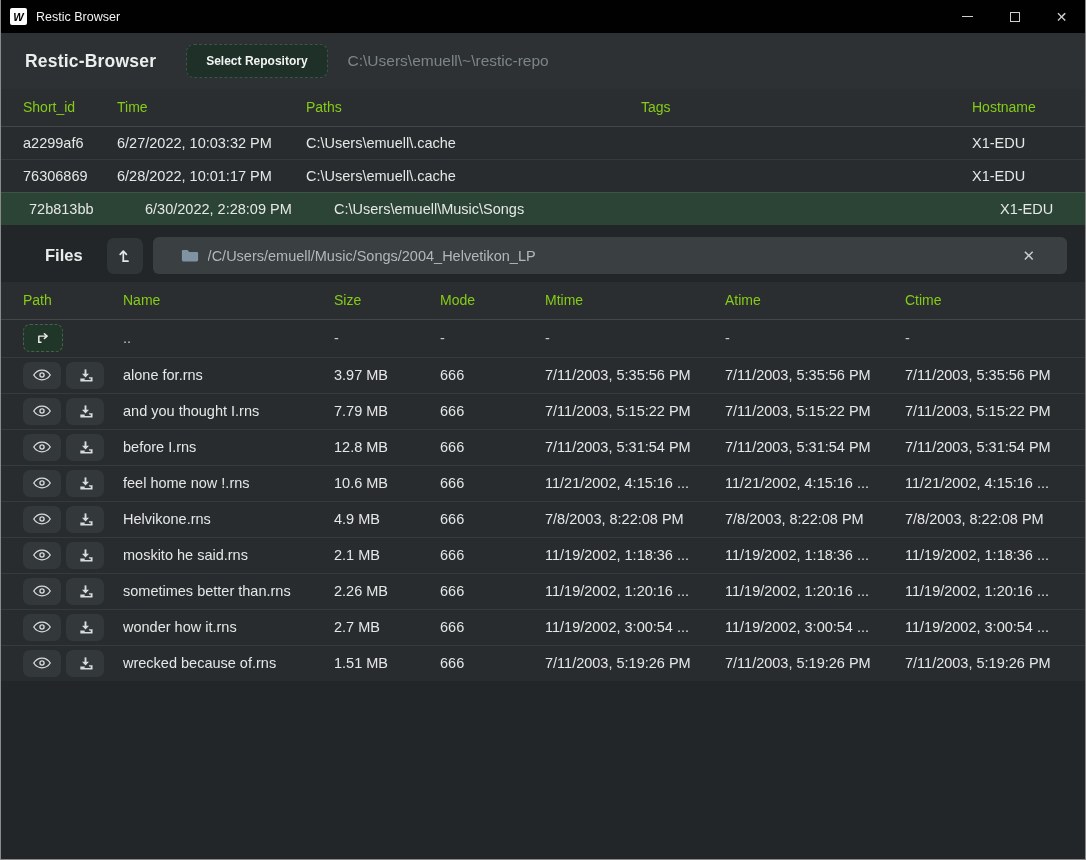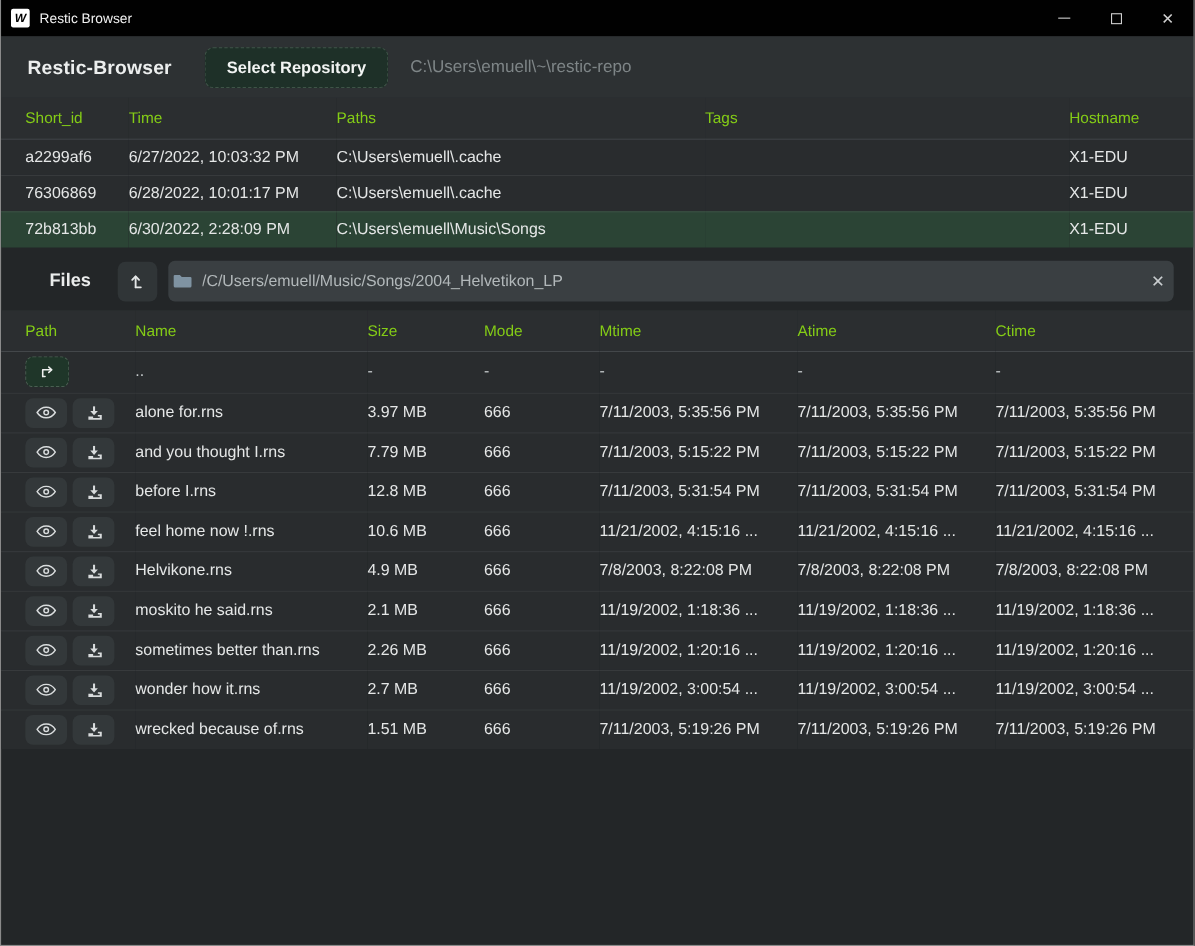--- a/index.html
+++ b/index.html
@@ -18,44 +18,44 @@
   .title-text{ color:#f2f2f2; font-size:12.5px; margin-left:9px; }
   .win-controls{ margin-left:auto; display:flex; height:100%; }
   .win-btn{ width:47px; height:100%; display:flex; align-items:center; justify-content:center;
     color:#cfcfcf; font-size:14px; cursor:default; }
   .min-glyph{ display:block; width:11px; height:0; border-top:1.6px solid #cfcfcf; }
   .max-glyph{ display:block; width:10px; height:10px; border:1.4px solid #cfcfcf; }
   
   .header{ height:56px; background:#2d3133; display:flex; align-items:center; padding:0 24px; }
   .app-name{ color:#eceeee; font-size:17.5px; font-weight:700; letter-spacing:.2px; }
   .repo-btn{ margin-left:30px; background:#1e3028; border:1px dashed #3e5447; border-radius:8px;
-    color:#f2f4f3; font-weight:700; font-size:15px; padding:10px 19px; line-height:1; cursor:pointer;
+    color:#f2f4f3; font-weight:700; font-size:12px; padding:10px 19px; line-height:1; cursor:pointer;
     font-family:inherit; }
   .repo-path{ margin-left:20px; color:#7e8587; font-size:15.5px; }
   
   .section-title{ color:#eaecec; font-size:16.5px; font-weight:700; padding:25px 24px 17px 24px; }
   
   table{ width:100%; border-collapse:collapse; table-layout:fixed; }
   th{ background:#2b2e30; color:#84cc16; font-weight:400; font-size:14px; text-align:left;
       height:37px; padding:0 8px 0 0; border-bottom:1px solid #43474a; white-space:nowrap; }
   td{ color:#e5e7e7; font-size:14.5px; padding:0 8px 0 0; white-space:nowrap; overflow:hidden;
       background:#292c2e; border-top:1px solid #373a3c; }
   th:first-child, td:first-child{ padding-left:22px; }
   tr:first-child td{ border-top:none; }
   .snapshots td{ height:33px; cursor:default; }
   .files-table td{ height:36px; }
-  tr.sel td{ background:#2b4435; border-top:1px solid #3c5546; }
+  tr.sel td{ background:#2b4435; border-top:1px solid #3c5546;padding-left:28px; }
   .dash{ color:#c6cbcd; }
   
   .files-toolbar{ display:flex; align-items:center; padding:10px 18px 8px 24px; margin-top:2px; }
   .files-title{ color:#eaecec; font-size:16.5px; font-weight:700;margin-left:20px; }
   .up-btn{ width:36px; height:36px; margin-left:24px; background:#303537; border:none; border-radius:7px;
     color:#e4e7e7; display:flex; align-items:center; justify-content:center; cursor:pointer; flex:none; }
   .path-bar{ flex:1; margin-left:10px; height:37px; background:#3a3f42; border-radius:6px;
-    display:flex; align-items:center; padding:0 4px; }
+    display:flex; align-items:center; padding:0 28px; }
   .folder-icon{ color:#7f93a2; display:flex; flex:none; }
   .path-input{ flex:1; background:transparent; border:none; outline:none; color:#b2b8ba;
     font-size:14.5px; margin-left:9px; font-family:inherit; }
   .clear-btn{ background:none; border:none; color:#c9cdcf; font-size:15px; cursor:pointer;
     padding:2px 4px; flex:none; }
   
   .cell-actions{ display:flex; gap:5px; align-items:center; }
   .icon-btn{ width:38px; height:27px; background:#33383a; border:none; border-radius:7px;
     color:#d9dcdd; display:flex; align-items:center; justify-content:center; cursor:pointer; }
   .enter-btn{ width:40px; height:28px; background:#1f3629; border:1px dashed #4a5f52; border-radius:7px;

